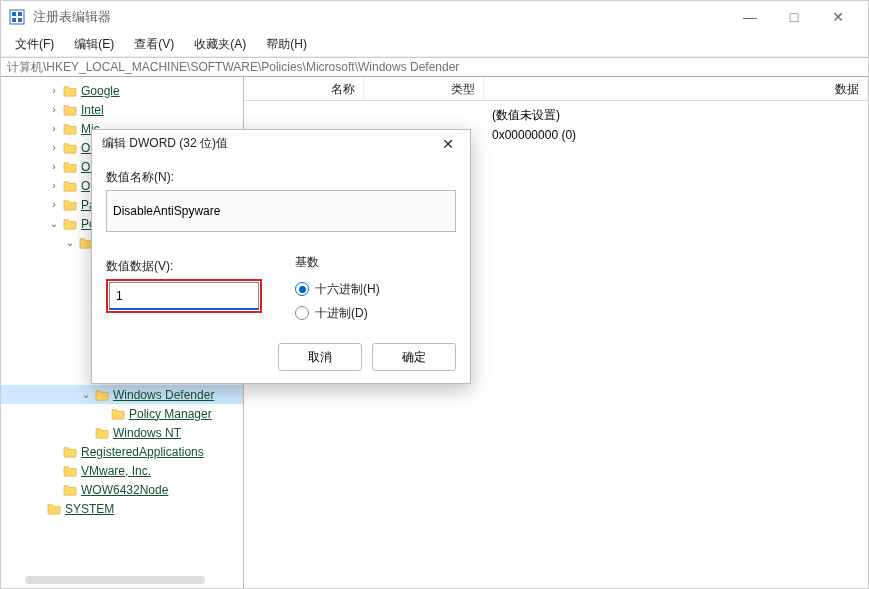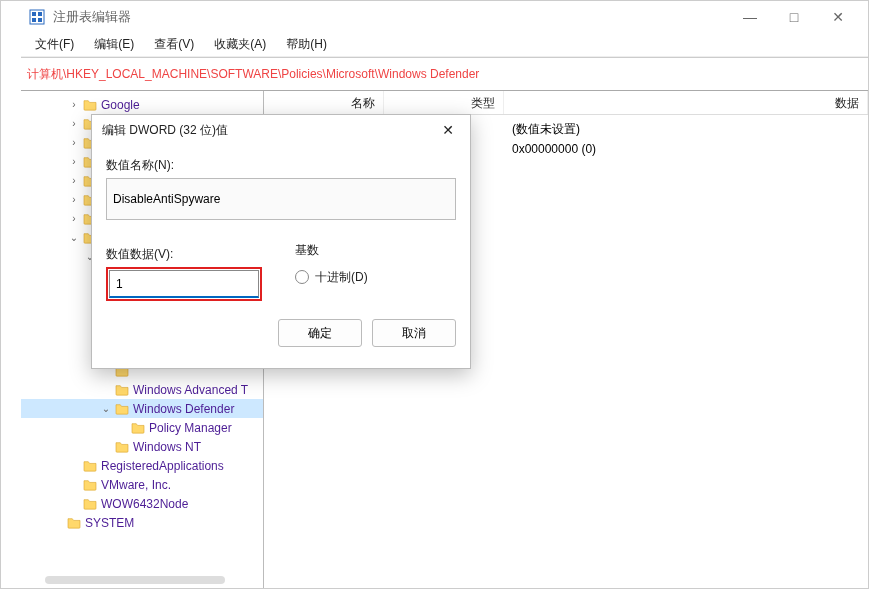--- a/index.html
+++ b/index.html
@@ -1,44 +1,44 @@
 <!DOCTYPE html>
 <html><head>
 <meta charset="utf-8">
 <style>
 * { box-sizing: border-box; margin: 0; padding: 0; font-family: "Segoe UI", "Microsoft YaHei", sans-serif; font-size: 12px; }
 html, body { width: 869px; height: 589px; overflow: hidden; background: #fff; }
-.window { width: 869px; height: 589px; border: 1px solid #ccc; display: flex; flex-direction: column; position: relative; padding-left: 20px; }
+.window { width: 869px; height: 589px; border: 1px solid #ccc; display: flex; flex-direction: column; position: relative; }
 .titlebar { height: 32px; display: flex; align-items: center; padding: 0 8px; color: #555; }
 .titlebar .app-icon { width: 16px; height: 16px; margin-right: 8px; display: inline-flex; }
 .titlebar .title { flex: 1; font-size: 13px; color: #666; }
 .winctrls { display: flex; gap: 16px; padding-right: 8px; }
 .winctrls span { width: 28px; text-align: center; color: #666; font-size: 14px; cursor: pointer; }
 .menubar { height: 24px; display: flex; align-items: center; padding: 0 6px; gap: 4px; border-bottom: 1px solid #eee; }
 .menubar .menu-item { padding: 2px 8px; color: #222; cursor: pointer; }
-.pathbar { height: 34px; border-top: 1px solid #ccc; border-bottom: 1px solid #aaa; padding: 0 6px; display: flex; align-items: center; font-size: 12px; color: #ef4444; }
+.pathbar { height: 20px; border-top: 1px solid #ccc; border-bottom: 1px solid #aaa; padding: 0 6px; display: flex; align-items: center; font-size: 12px; color: #737373; }
 .content { flex: 1; display: flex; min-height: 0; }
 .tree-pane { width: 243px; border-right: 1px solid #bbb; overflow: hidden; position: relative; padding-top: 4px; }
 .tree-pane .scroll { position: absolute; bottom: 4px; left: 24px; width: 180px; height: 8px; background: #ddd; border-radius: 4px; }
 .tree-row { display: flex; align-items: center; height: 19px; white-space: nowrap; overflow: hidden; }
 .tree-row .twisty { width: 14px; text-align: center; color: #666; font-size: 10px; cursor: pointer; }
 .tree-row .spacer { display: inline-block; }
 .folder-icon { width: 14px; height: 12px; margin: 0 4px 0 2px; display: inline-flex; }
-.tree-label { color: #4c1d95; }
+.tree-label { color: #14532d; text-decoration: underline; }
 .tree-row.selected { background: #cde8ff; }
 .list-pane { flex: 1; display: flex; flex-direction: column; }
 .list-header { display: flex; height: 24px; border-bottom: 1px solid #ddd; text-align: right; }
 .list-header .col { padding: 4px 8px; border-right: 1px solid #eee; color: #222; }
 .col-name { width: 120px; }
 .col-type { width: 120px; }
 .col-data { flex: 1; }
 .list-body { flex: 1; padding: 4px 0; }
 .list-row { display: flex; height: 20px; align-items: center; }
 .list-row .cell { padding: 0 8px; }
-.dialog { position: absolute; left: 90px; top: 113px; width: 380px; height: 255px; background: #fff; border: 1px solid #bbb; box-shadow: 0 6px 20px rgba(0,0,0,0.25); display: flex; flex-direction: column; }
+.dialog { position: absolute; left: 90px; top: 128px; width: 380px; height: 255px; background: #fff; border: 1px solid #bbb; box-shadow: 0 6px 20px rgba(0,0,0,0.25); display: flex; flex-direction: column; }
 .dialog .dlg-title { height: 30px; display: flex; align-items: center; padding: 0 10px; font-size: 13px; color: #222; }
 .dialog .dlg-close { width: 24px; text-align: center; color: #222; cursor: pointer; font-size: 14px; }
 .dialog .dlg-body { flex: 1; padding: 8px 14px 12px 14px; display: flex; flex-direction: column; }
 .field-label { color: #222; margin-bottom: 4px; margin-top: 4px; }
 .text-input { width: 100%; height: 42px; border: 1px solid #bbb; padding: 0 6px; background: #fafafa; margin-bottom: 16px; }
 .row2 { display: flex; gap: 28px; margin-top: 6px; }
 .left-col { flex: 1; }
 .value-input { width: 150px; height: 28px; border: 1px solid #888; border-bottom: 2px solid #0067c0; padding: 0 6px; background: #fff; }
 .red-box { border: 2px solid #e02020; padding: 1px; display: inline-block; }
 .right-col { flex: 1; }
@@ -355,25 +355,31 @@
       <div class="row2">
         <div class="left-col">
           <div class="field-label">数值数据(V):</div>
           <span class="red-box">
             <input class="value-input" value="1" style="">
           </span>
         </div>
         <div class="right-col">
           <div class="group-label">基数</div>
           <div class="radio-row">
+            <span class="radio">
+                <span class="dot"></span>
+              </span>
+            <span>十六进制(H)</span>
+          </div>
+          <div class="radio-row">
             <span class="radio unchecked"></span>
             <span>十进制(D)</span>
           </div>
         </div>
       </div>
       <div class="dlg-buttons">
+        <button class="btn">取消</button>
         <button class="btn">确定</button>
-        <button class="btn">取消</button>
       </div>
     </div>
   </div>
 
 </div>
 
 </body></html>

